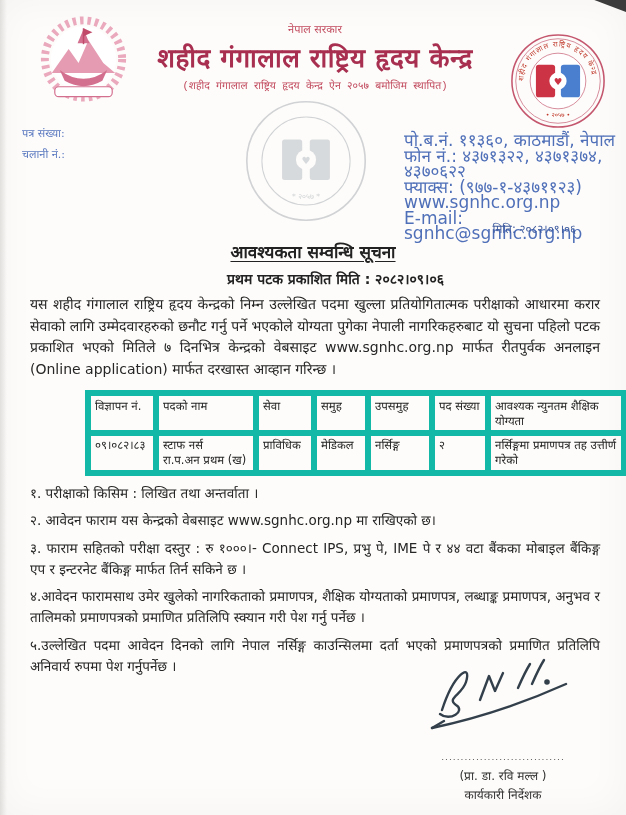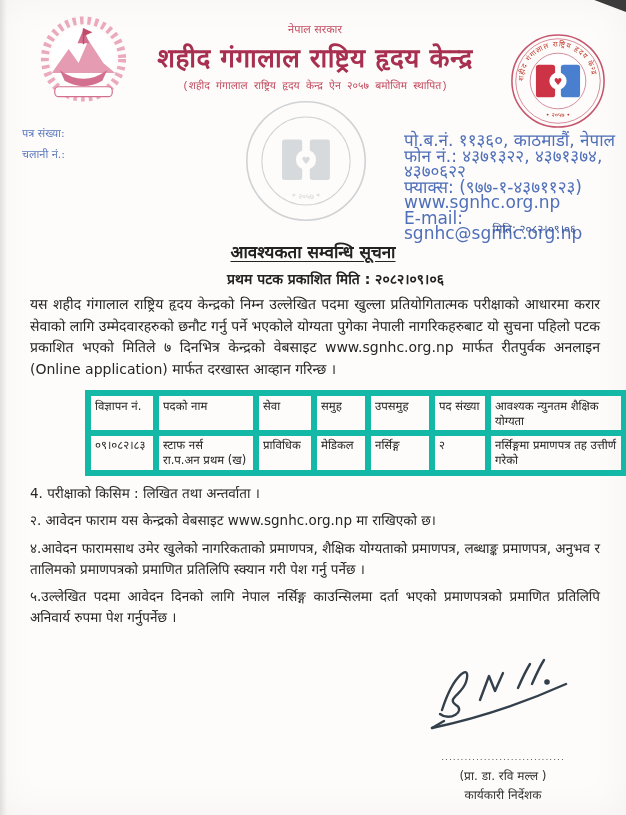--- a/index.html
+++ b/index.html
@@ -168,22 +168,23 @@
         <td>प्राविधिक</td>
         <td>मेडिकल</td>
         <td>नर्सिङ्ग</td>
         <td>२</td>
         <td class="left">नर्सिङ्गमा प्रमाणपत्र तह उत्तीर्ण गरेको</td>
       </tr>
     </tbody>
       </table>
 
     <div class="items">
-      <div class="item">4. परीक्षाको किसिम : लिखित तथा अन्तर्वाता ।</div>
+      <div class="item">१. परीक्षाको किसिम : लिखित तथा अन्तर्वाता ।</div>
       <div class="item">२. आवेदन फाराम यस केन्द्रको वेबसाइट www.sgnhc.org.np मा राखिएको छ।</div>
+      <div class="item">३. फाराम सहितको परीक्षा दस्तुर : रु १०००।- Connect IPS, प्रभु पे,  IME पे र ४४ वटा बैंकका मोबाइल बैंकिङ्ग  एप र इन्टरनेट बैंकिङ्ग मार्फत तिर्न सकिने छ ।</div>
       <div class="item">४.आवेदन फारामसाथ उमेर खुलेको नागरिकताको प्रमाणपत्र, शैक्षिक योग्यताको प्रमाणपत्र, लब्धाङ्क प्रमाणपत्र, अनुभव र तालिमको प्रमाणपत्रको प्रमाणित प्रतिलिपि स्क्यान गरी पेश गर्नु पर्नेछ ।</div>
       <div class="item">५.उल्लेखित पदमा आवेदन दिनको लागि नेपाल नर्सिङ्ग काउन्सिलमा दर्ता भएको प्रमाणपत्रको प्रमाणित प्रतिलिपि अनिवार्य रुपमा पेश गर्नुपर्नेछ ।</div>
     </div>
   </div>
 
   <div class="signature">
     <svg viewBox="0 0 170 95" width="170" height="95">
       <g fill="none" stroke="#33404c" stroke-width="2.4" stroke-linecap="round" stroke-linejoin="round">
         <path d="M28 62 C 40 25, 58 14, 52 34 C 48 47, 32 50, 42 57 C 52 63, 36 74, 26 66"></path>
         <path d="M66 52 l9 -24 6 15 8 -18"></path>

